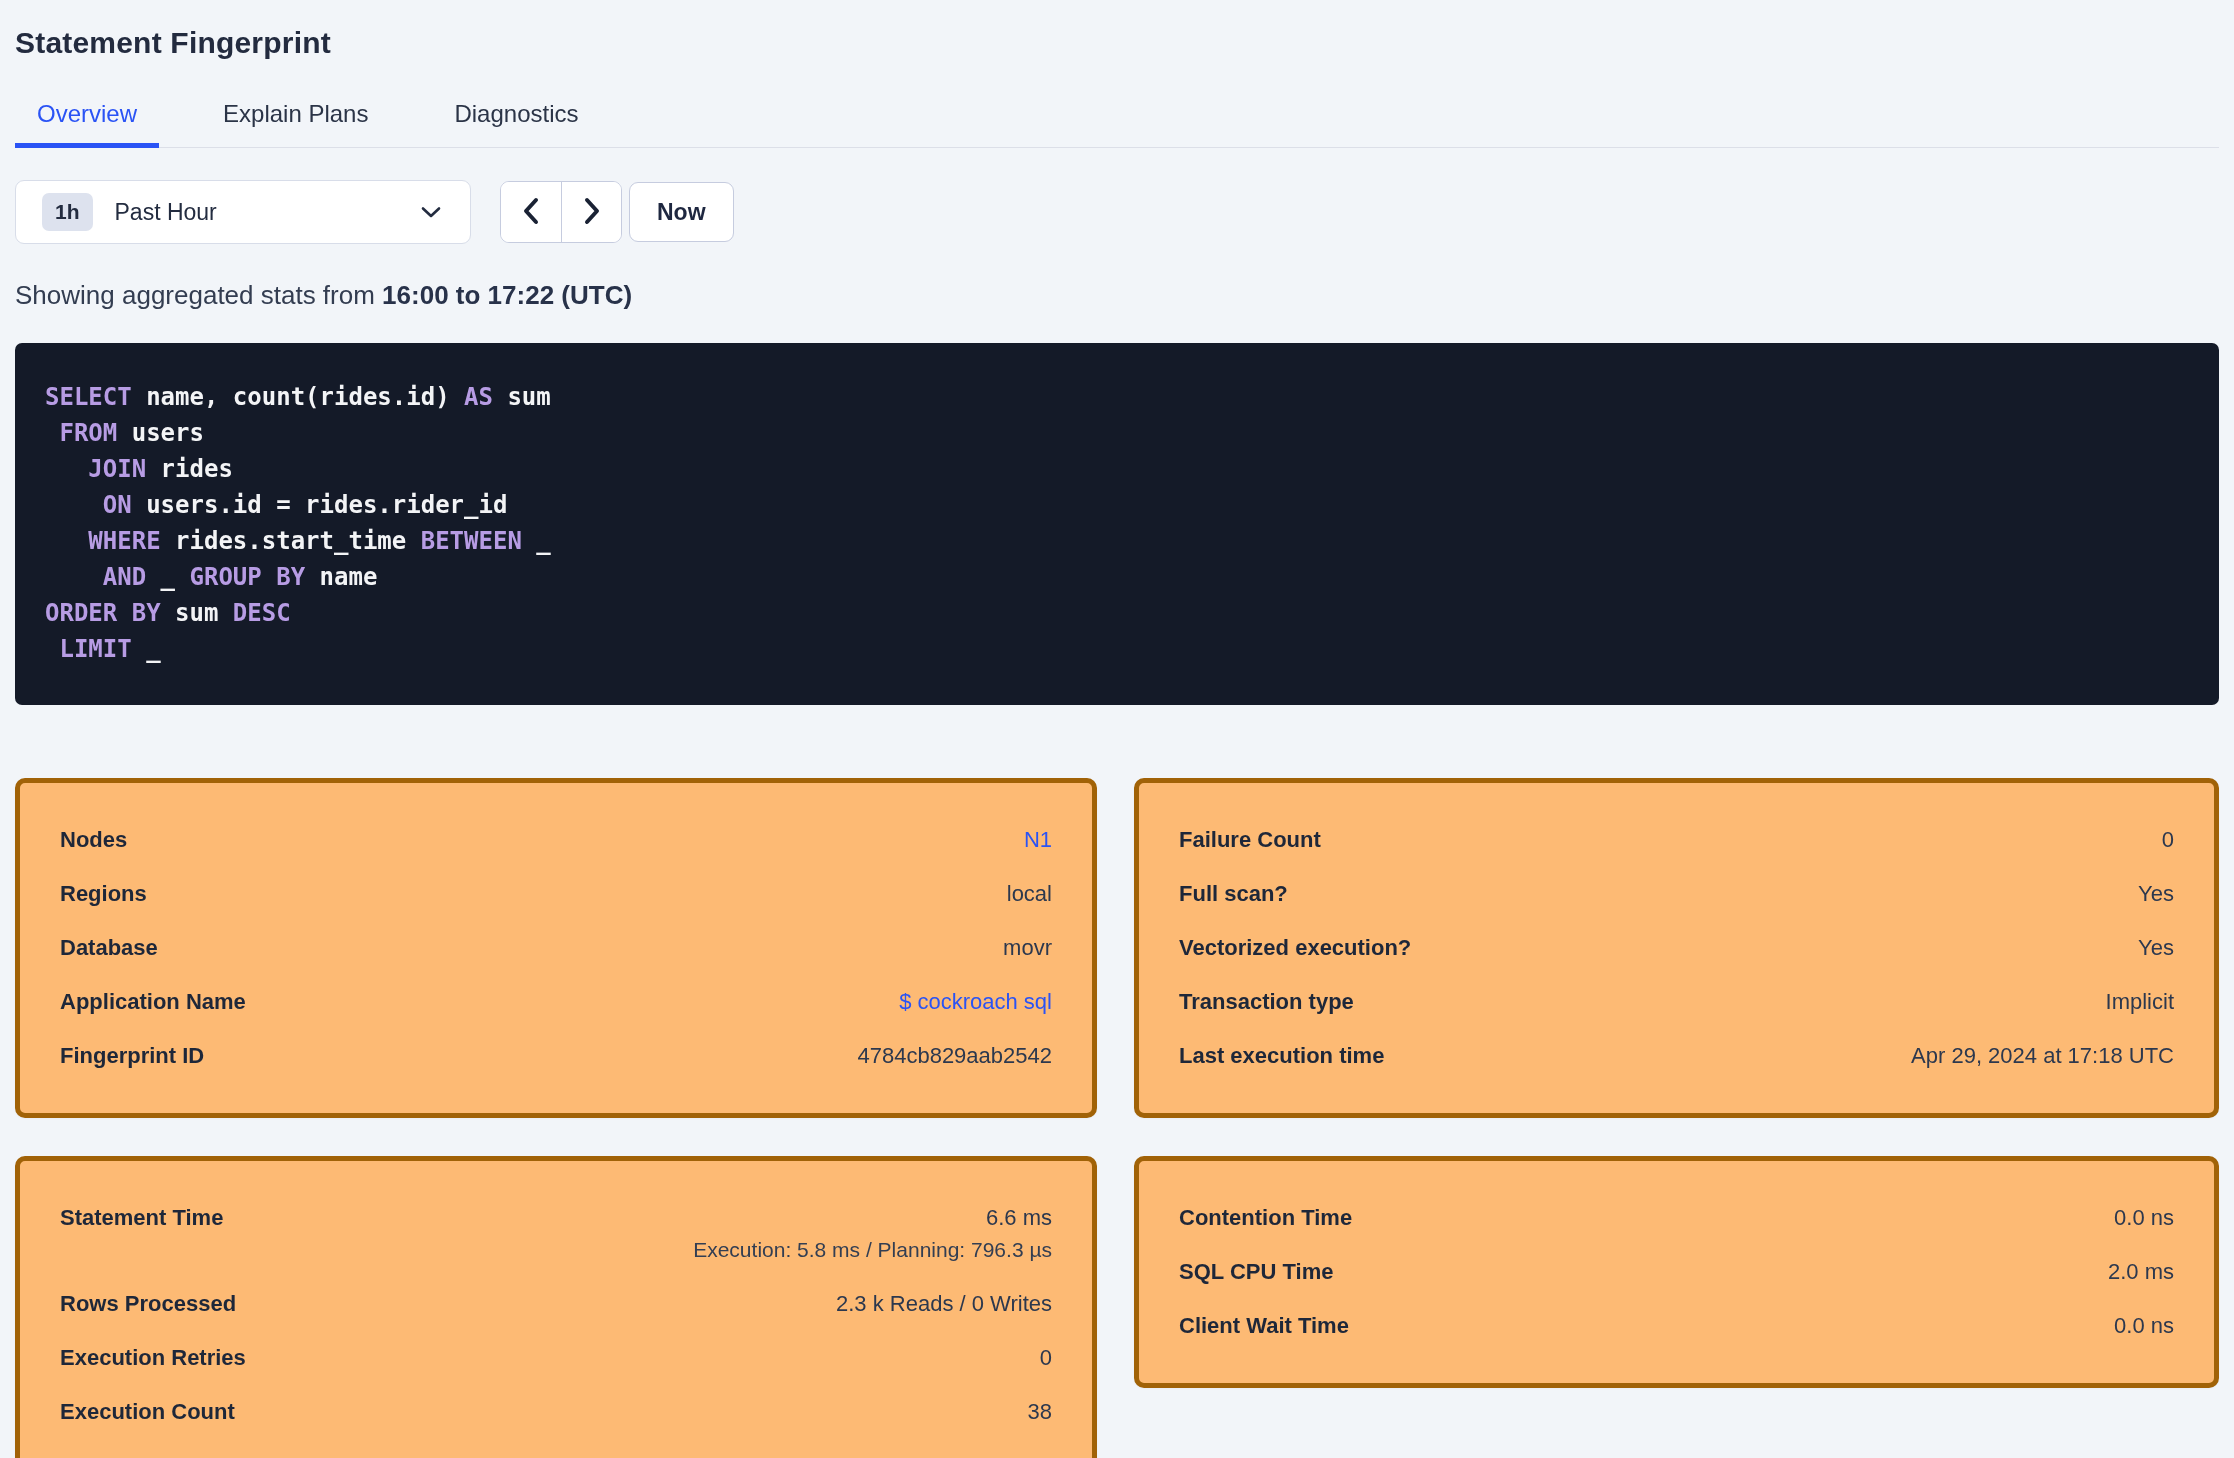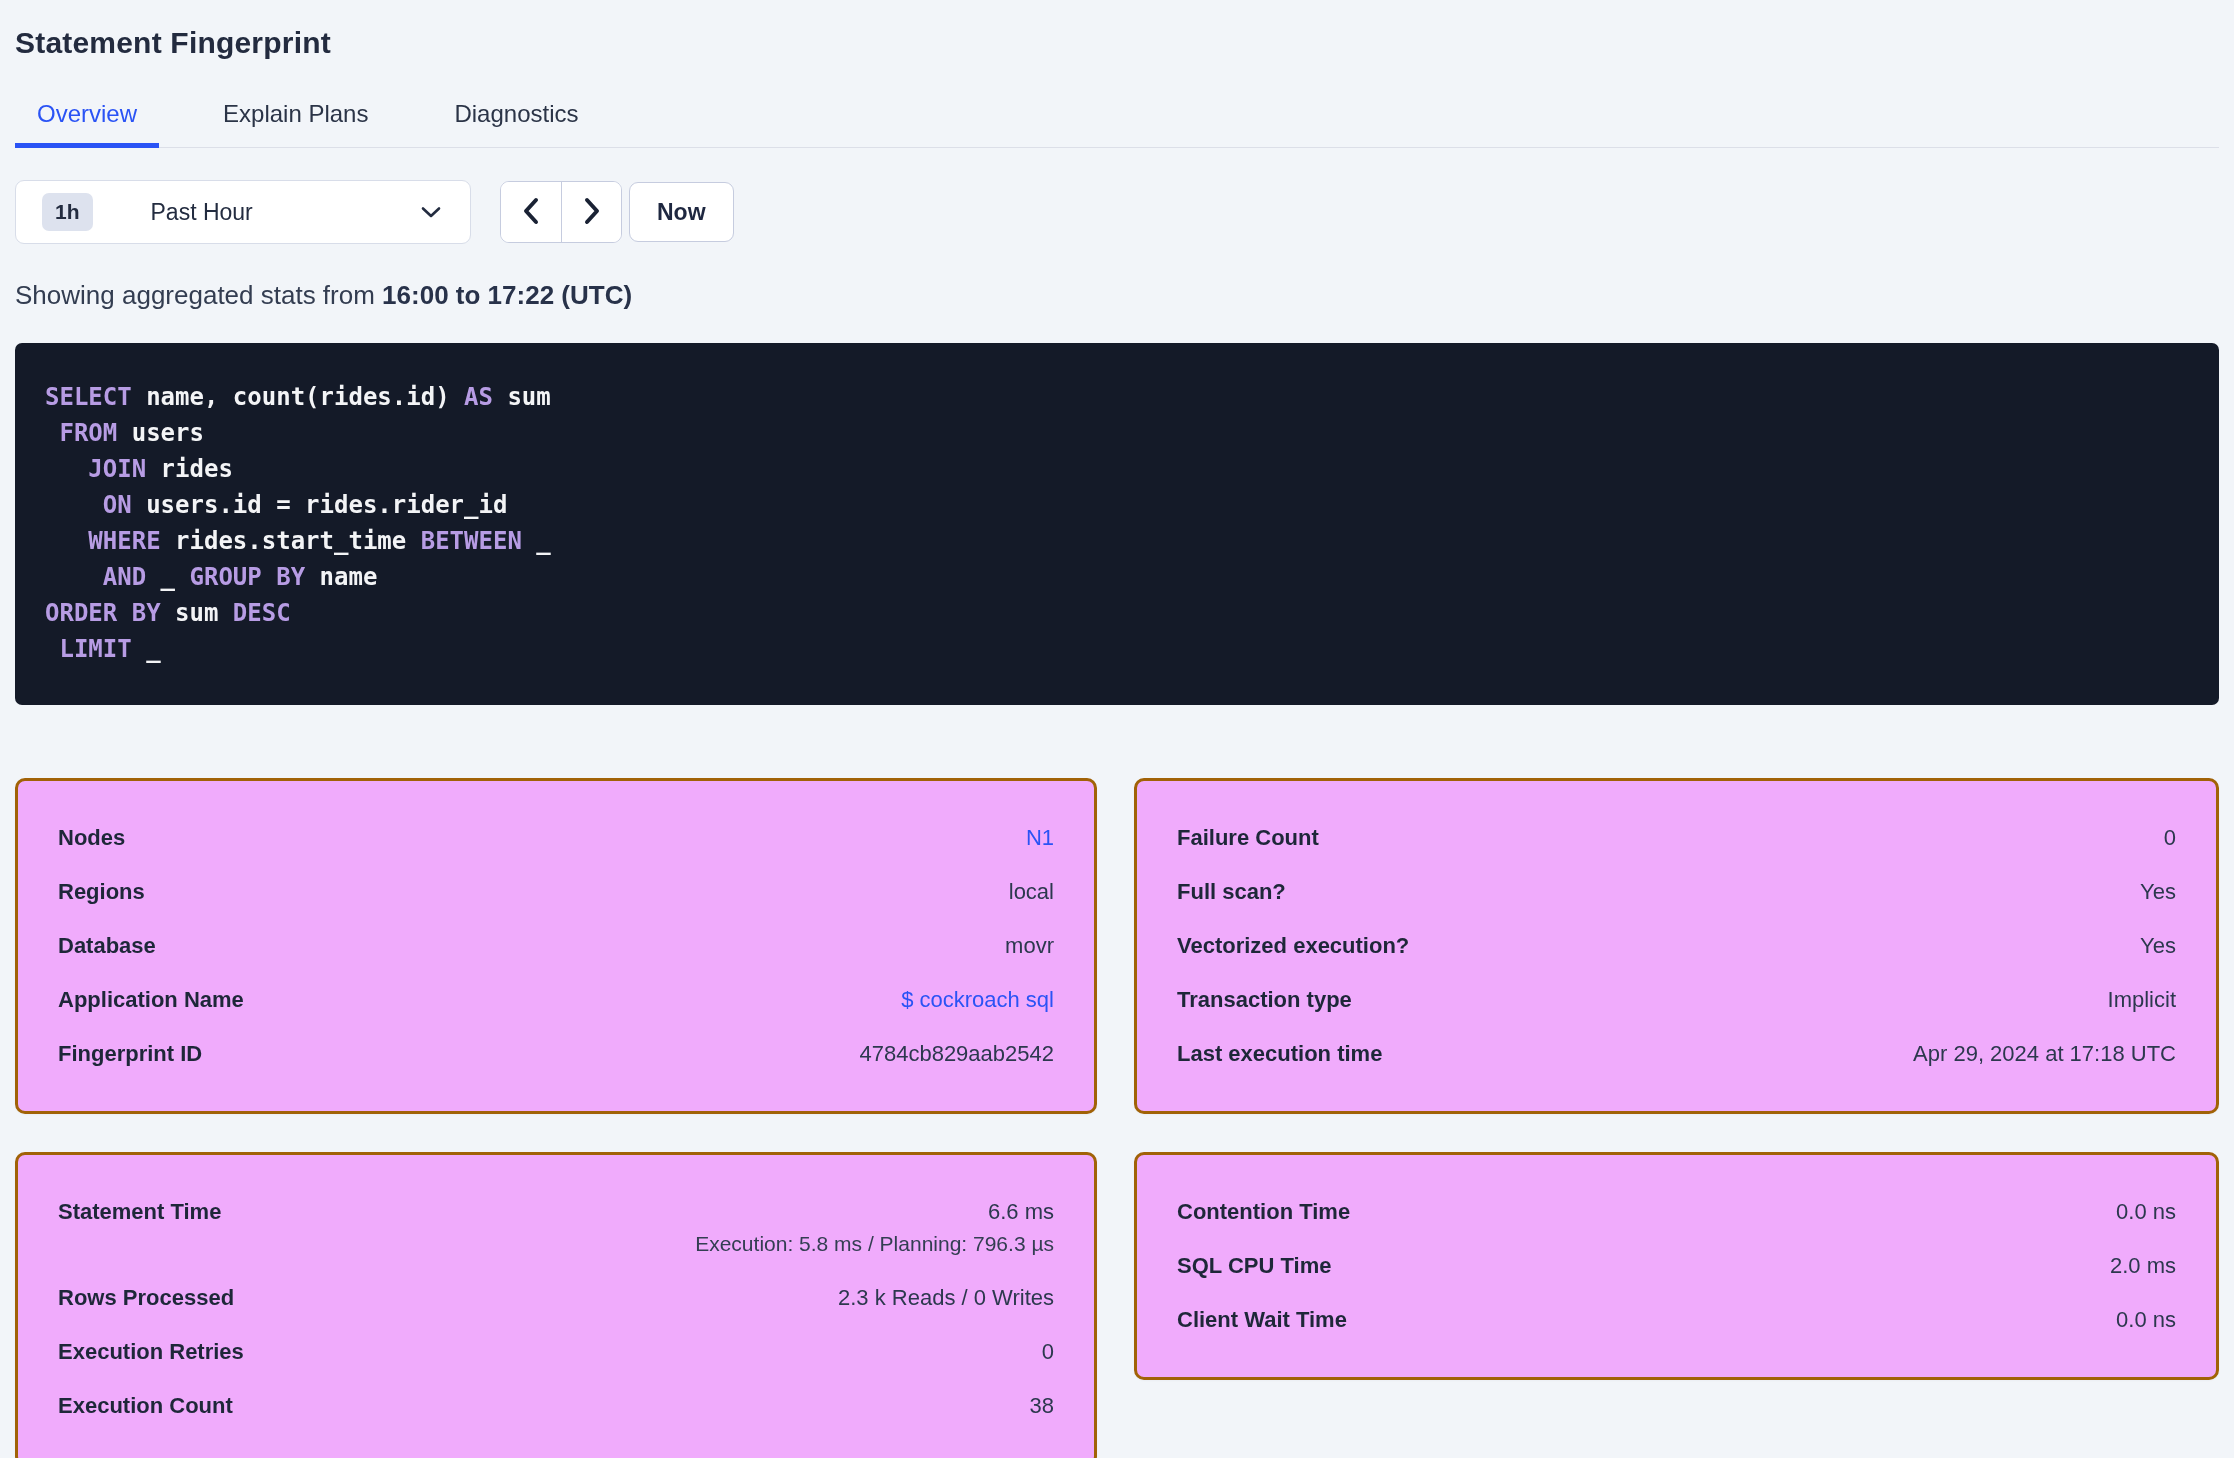--- a/index.html
+++ b/index.html
@@ -31,21 +31,20 @@
   }
   .tab.active { color: #2a53f5; border-bottom-color: #2a53f5; }
 
   
   .toolbar { display: flex; align-items: center; margin-top: 32px; }
   .picker {
     width: 456px; height: 64px; background: #fff;
     border: 1px solid #d8dde9; border-radius: 9px;
     display: flex; align-items: center; padding: 0 28px 0 26px;
     cursor: pointer;
-    gap: 36px;
   }
   .interval-badge {
     background: #dde2ee; color: #232c40; font-weight: bold;
     font-size: 21px; border-radius: 7px; padding: 7px 13px;
     margin-right: 22px;
   }
   .interval-label { font-size: 23px; color: #232c40; }
   .picker .chev { margin-left: auto; display: flex; color: #232c40; }
 
   .arrow-group {
@@ -80,21 +79,21 @@
     white-space: pre; color: #f3f4f6;
   }
   .sql .kw { color: #b79ce4; }
   .sql .tx { color: #f3f4f6; }
 
   
   .cards-row { display: flex; align-items: flex-start; }
   .cards-row.first { margin-top: 73px; }
   .cards-row.second { margin-top: 38px; }
   .card {
-    background: #f0abfc; border: 3px solid #a16207; border-radius: 10px;
+    background: #fdba74; border: 5px solid #a16207; border-radius: 10px;
     padding: 30px 40px; box-shadow: 0 1px 2px rgba(30,40,70,.03);
   }
   .card.left  { width: 1082px; margin-right: 37px; }
   .card.right { width: 1085px; }
   .card-row {
     display: flex; justify-content: space-between;
     padding: 14px 0;
   }
   .row-label { font-weight: bold; font-size: 22px; color: #1e2739; line-height: 26px; }
   .row-value-wrap { text-align: right; }

